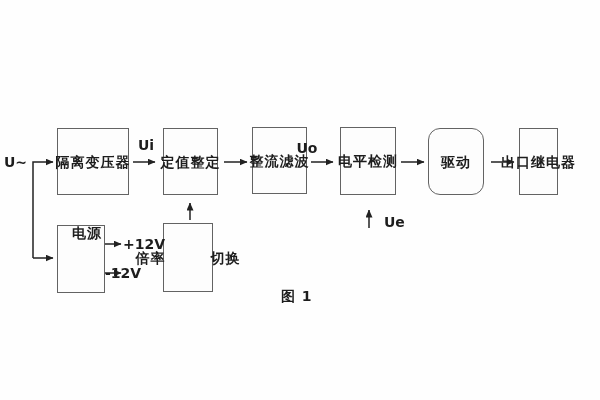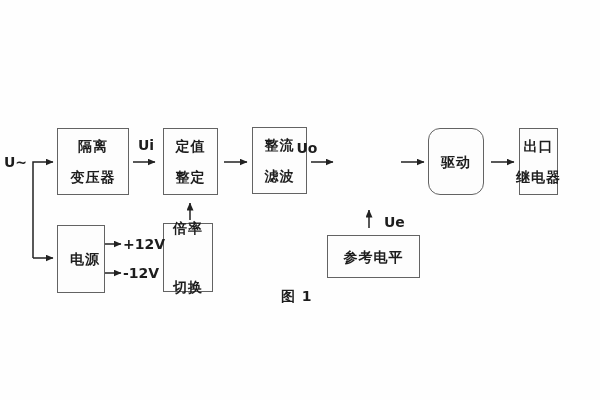--- a/index.html
+++ b/index.html
@@ -3,21 +3,21 @@
 <meta charset="utf-8">
 <style>
   html,body{margin:0;padding:0;background:#ffffff;}
   #stage{
     position:relative;width:600px;height:400px;background:#fefefe;
     font-family:"DejaVu Sans","Liberation Sans",sans-serif;
     color:#1d1d1d;overflow:hidden;
   }
   .box{
     position:absolute;box-sizing:border-box;border:1.5px solid #636363;background:#fdfdfd;
-    display:flex;flex-direction:column;align-items:center;justify-content:center;
+    display:flex;flex-direction:row;align-items:center;justify-content:center;
     font-size:14px;font-weight:600;letter-spacing:1px;row-gap:17px;
   }
   .box .l{line-height:14px;white-space:nowrap;}
   .lbl{position:absolute;font-weight:600;white-space:nowrap;line-height:16px;}
   .lbl.latin{font-size:14px;}
   .lbl.volt{font-size:14px;}
   .caption{position:absolute;font-size:14px;font-weight:600;letter-spacing:1px;}
   svg.wires{position:absolute;left:0;top:0;}
   
   #b-isolation{left:57px;top:128px;width:72px;height:67px;}
@@ -28,21 +28,21 @@
   #b-relay    {left:519px;top:128px;width:39px;height:67px;}
   #b-power    {left:57px;top:225px;width:48px;height:68px;align-items:flex-start;padding-left:12px;}
   #b-ratio    {left:163px;top:223px;width:50px;height:69px;gap:45px;}
   #b-reference{left:327px;top:235px;width:93px;height:43px;}
   
   #l-input{left:4px;top:154px;}
   #l-ui{left:135px;top:137px;width:22px;text-align:center;}
   #l-uo{left:294px;top:140px;width:26px;text-align:center;}
   #l-ue{left:384px;top:214px;}
   #l-p12{left:123px;top:236px;}
-  #l-m12{left:123px;top:265px;text-align:right;}
+  #l-m12{left:105px;top:265px;text-align:right;}
   #l-caption{left:281px;top:288px;}
 </style>
 </head>
 <body>
 
 <div id="stage">
 
   <svg class="wires" width="600" height="400" viewBox="0 0 600 400">
     <defs>
       <marker id="ah" markerUnits="userSpaceOnUse" markerWidth="8" markerHeight="8" refX="7.5" refY="3.5" orient="auto">
@@ -72,42 +72,43 @@
   <div class="box" id="b-setpoint">
     <span class="l">定值</span>
     <span class="l">整定</span>
   </div>
 
   <div class="box" id="b-rectify">
     <span class="l">整流</span>
     <span class="l">滤波</span>
   </div>
 
+  <div class="box" id="b-level">
+    <span class="l">电平</span>
+    <span class="l">检测</span>
+  </div>
 
   <div class="box" id="b-drive">
     <span class="l">驱动</span>
   </div>
 
   <div class="box" id="b-relay">
     <span class="l">出口</span>
     <span class="l">继电器</span>
   </div>
 
   <div class="box" id="b-power">
     <span class="l">电源</span>
   </div>
 
   <div class="box" id="b-ratio">
     <span class="l">倍率</span>
     <span class="l">切换</span>
   </div>
 
-  <div class="box" id="b-reference">
-    <span class="l">参考电平</span>
-  </div>
 
   <div class="lbl latin" id="l-input">U~</div>
   <div class="lbl latin" id="l-ui">Ui</div>
   <div class="lbl latin" id="l-uo">Uo</div>
   <div class="lbl latin" id="l-ue">Ue</div>
   <div class="lbl volt" id="l-p12">+12V</div>
   <div class="lbl volt" id="l-m12">-12V</div>
   <div class="caption" id="l-caption">图 1</div>
 
 </div>

